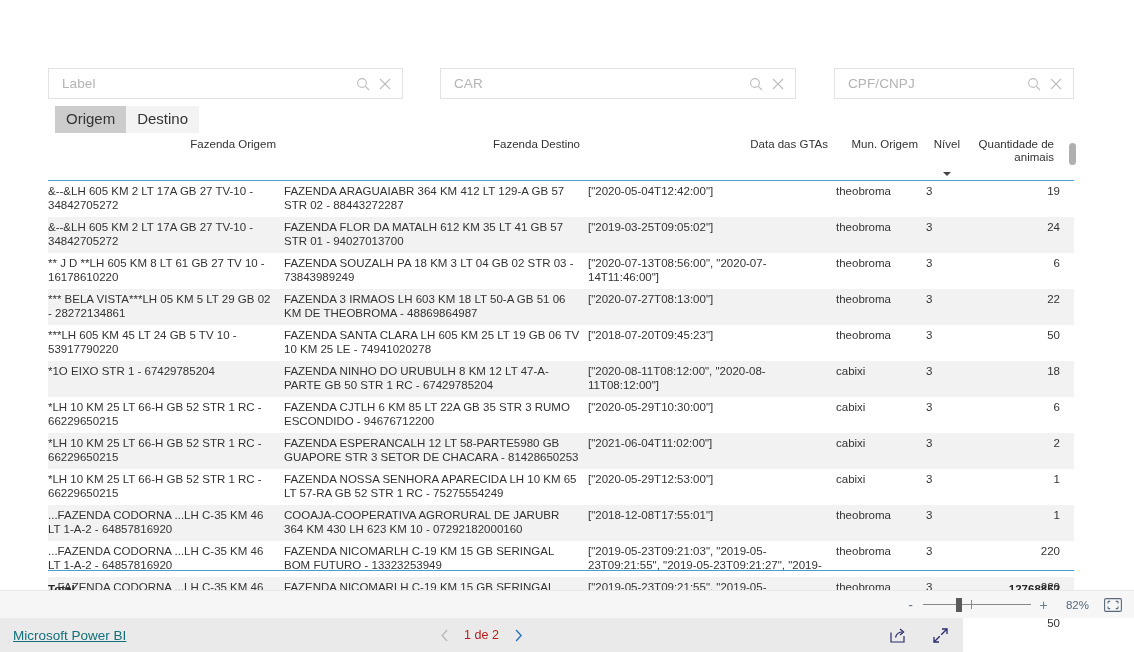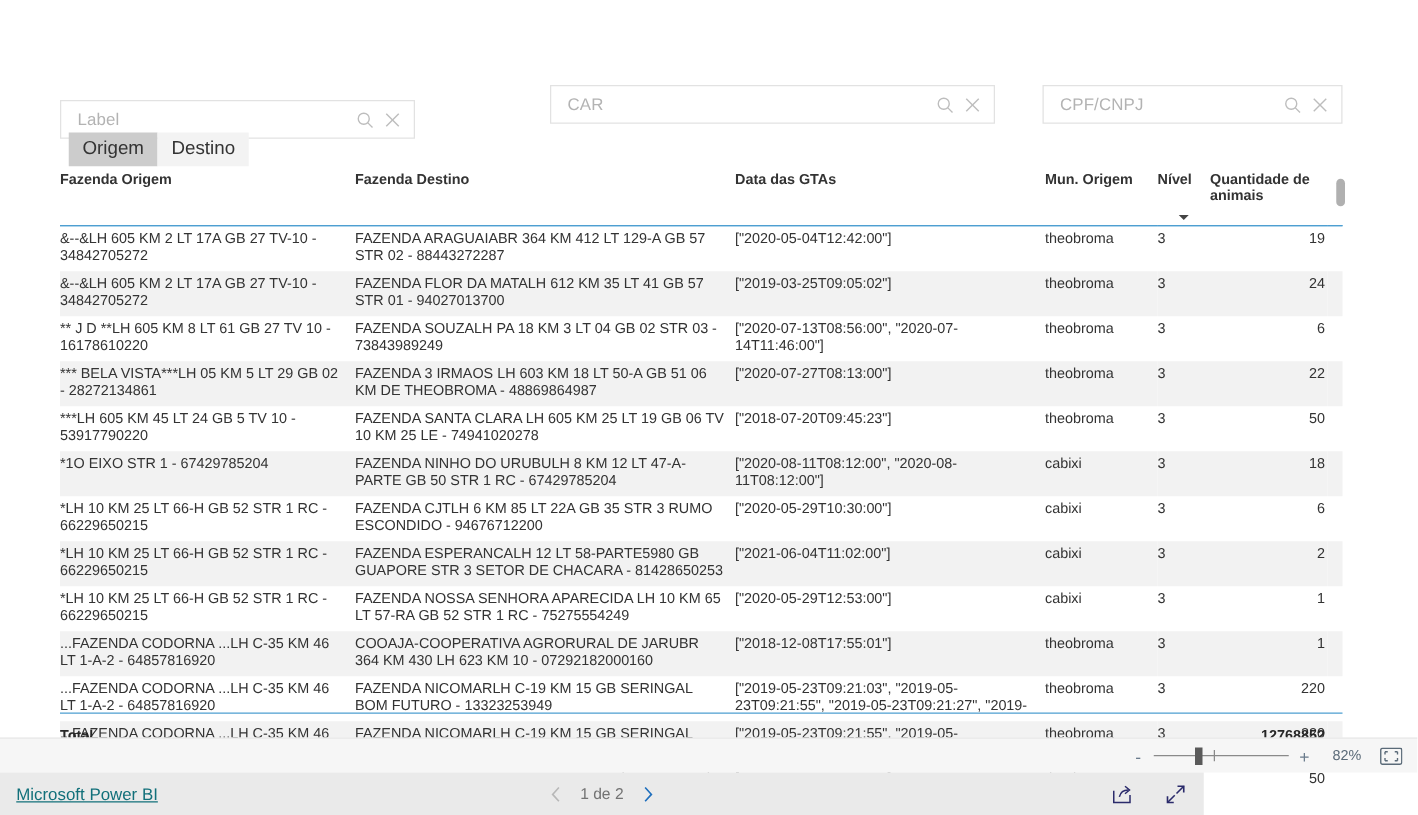--- a/index.html
+++ b/index.html
@@ -54,21 +54,21 @@
     line-height: 1;
   }
   .search-box .sb-icon {
     flex: 0 0 auto;
     width: 22px; height: 22px;
     display: flex; align-items: center; justify-content: center;
     color: #bdbdbd;
   }
   .search-box svg { display: block; }
 
-  #search-label { left: 48px;  width: 284px; margin-top: 12px; }
+  #search-label { left: 48px;  width: 355px; }
   #search-car   { left: 408px; width: 356px; margin-left: 32px; }
   #search-cpf   { left: 834px; width: 240px; }
 
   
   .slicer-tabs {
     position: absolute;
     left: 55px;
     top: 106px;
     display: flex;
     gap: 0px;
@@ -92,23 +92,23 @@
     height: 450px;
   }
   table.pbi-table {
     width: 1026px;
     border-collapse: collapse;
     table-layout: fixed;
     font-size: 11.5px;
     color: #333333;
   }
   table.pbi-table th {
-    font-weight: bold;
+    font-weight: normal;
     color: #333333;
-    text-align: left;
+    text-align: right;
     vertical-align: top;
     padding: 0 8px 8px 0;
     font-size: 11.5px;
     line-height: 13px;
     border-bottom: 1px solid #4e9fd1;
     height: 42px;
     position: relative;
   }
 
   table.pbi-table td {
@@ -261,21 +261,21 @@
     transform: translateX(-50%);
     display: flex;
     align-items: center;
     gap: 14px;
   }
   #pager .chev { width: 11px; height: 14px; display:flex; align-items:center; justify-content:center; }
   #pager .chev.prev { color: #b8b8b8; }
   #pager .chev.next { color: #1f6fbd; }
   #page-indicator {
     font-size: 12.5px;
-    color: #737373;
+    color: #b91c1c;
     white-space: nowrap;
   }
   #footer-actions {
     position: absolute;
     right: 14px;
     display: flex;
     align-items: center;
     gap: 26px;
   }
   #footer-actions .fa-ico { width: 17px; height: 17px; color: #2b2b6b; display:flex; align-items:center; justify-content:center; }

